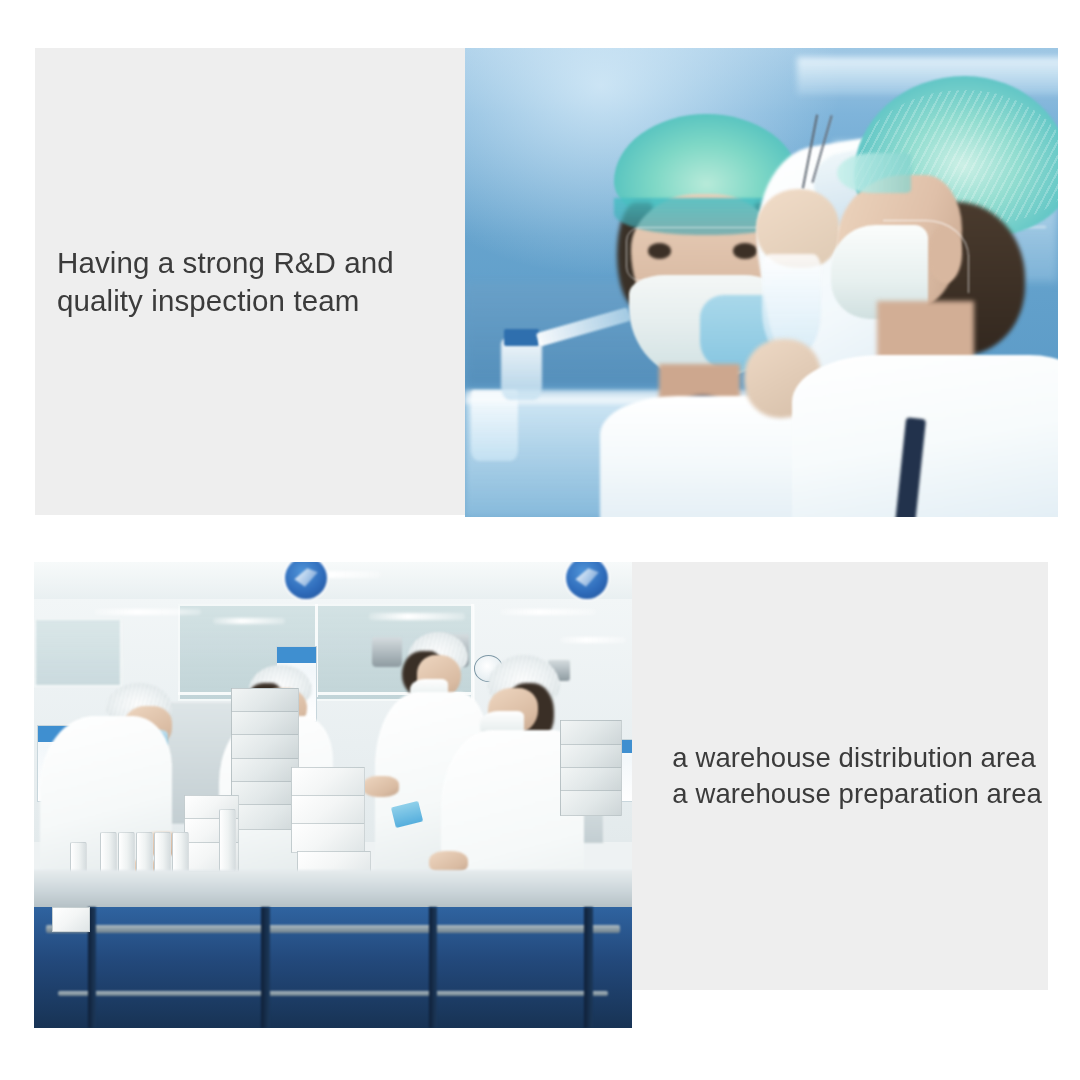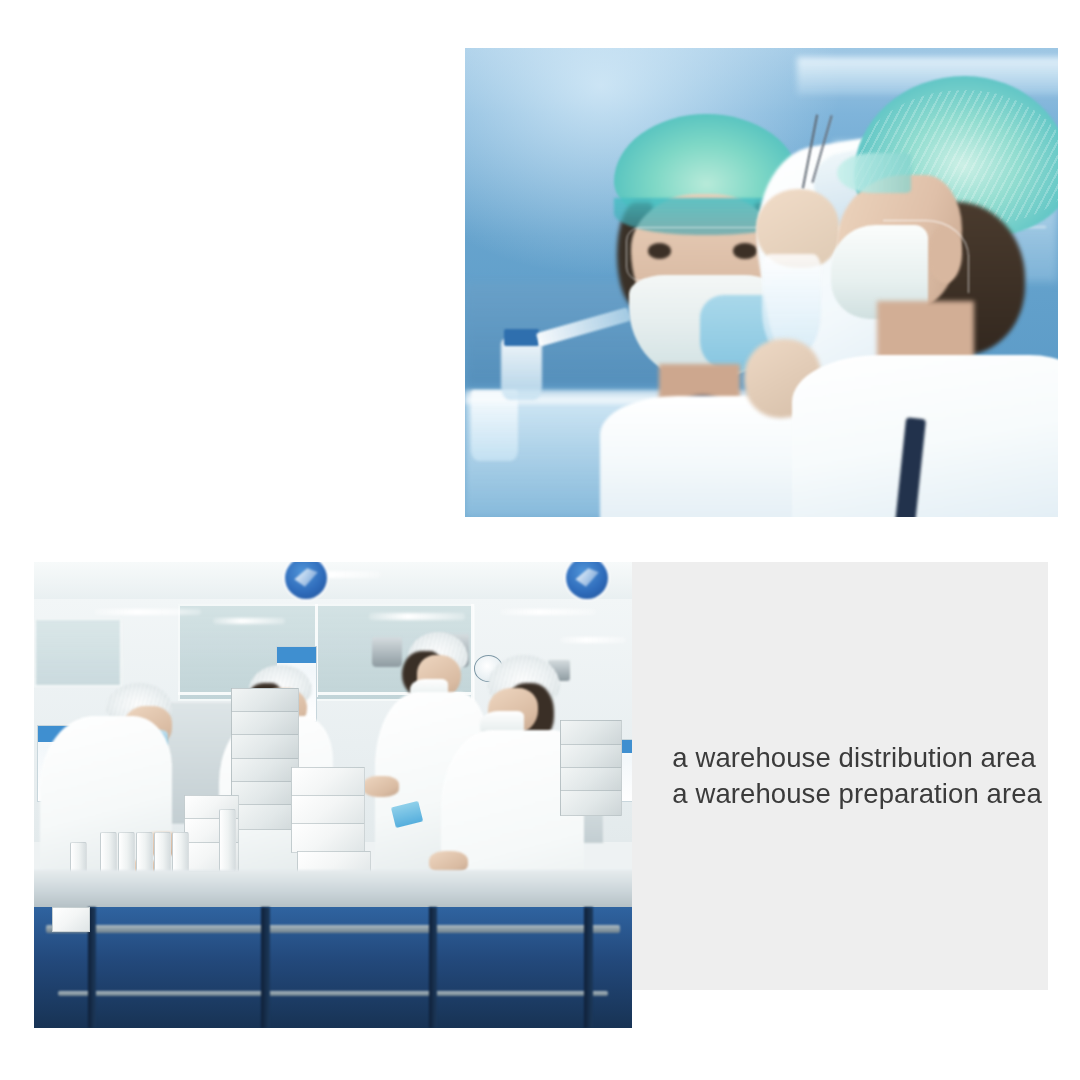--- a/index.html
+++ b/index.html
@@ -465,20 +465,24 @@
   }
   .red-spot {
     position: absolute; background: #c0394a; border-radius: 40%; filter: blur(2px);
   }
 </style>
 </head>
 <body>
 
 <div id="canvas">
 
+  <div class="row1-caption-panel">
+    <div class="caption-text">Having a strong R&amp;D and
+quality inspection team</div>
+  </div>
 
   <div class="row1-photo">
     <div class="lab-bg"></div>
     <div class="lab-bg-glow"></div>
 
     <div class="lab-shelf"></div>
     <div class="lab-shelf2"></div>
     <div class="lab-cab"></div>
     <div class="lab-cab-line" style="left:76%;top:30%;width:22%;height:2px;"></div>
     <div class="lab-cab-line" style="left:76%;top:38%;width:22%;height:2px;"></div>

